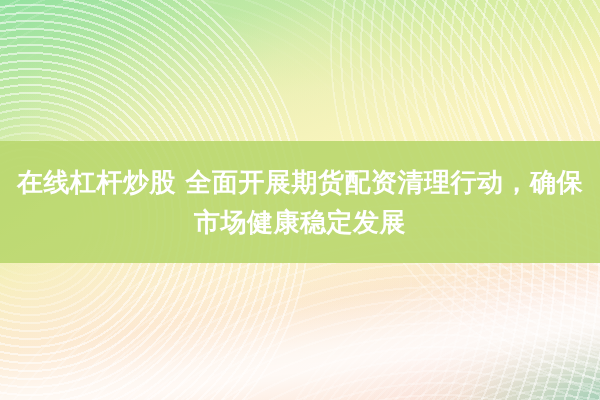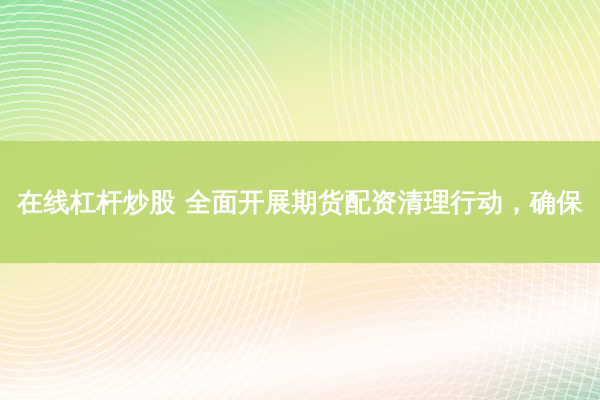--- a/index.html
+++ b/index.html
@@ -234,15 +234,16 @@
 
   <div class="arcs arcs-a"></div>
   <div class="arcs arcs-b"></div>
   <div class="arcs arcs-c"></div>
   <div class="arcs arcs-d"></div>
   <div class="arcs arcs-e"></div>
   <div class="sheen"></div>
 
   <div class="title-band">
     <div class="title-line">在线杠杆炒股 全面开展期货配资清理行动，确保</div>
+    <div class="title-line">市场健康稳定发展</div>
   </div>
 
 </div>
 
 </body></html>

